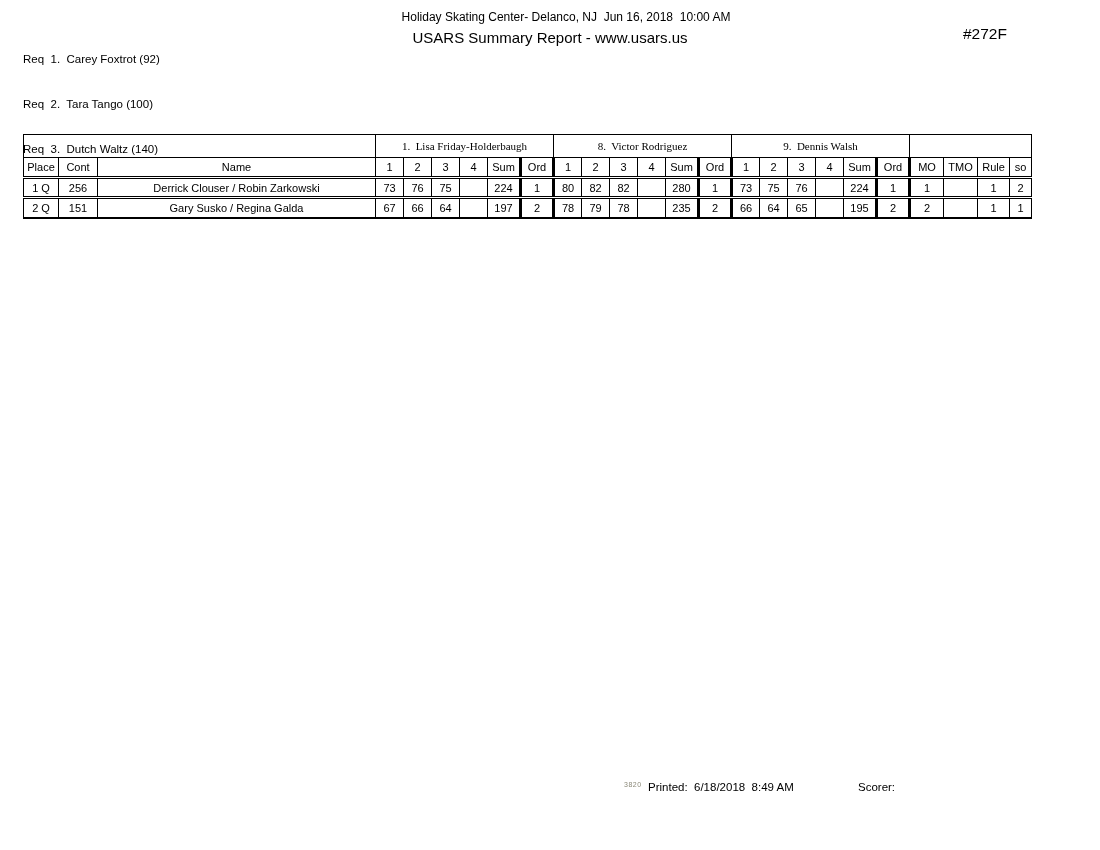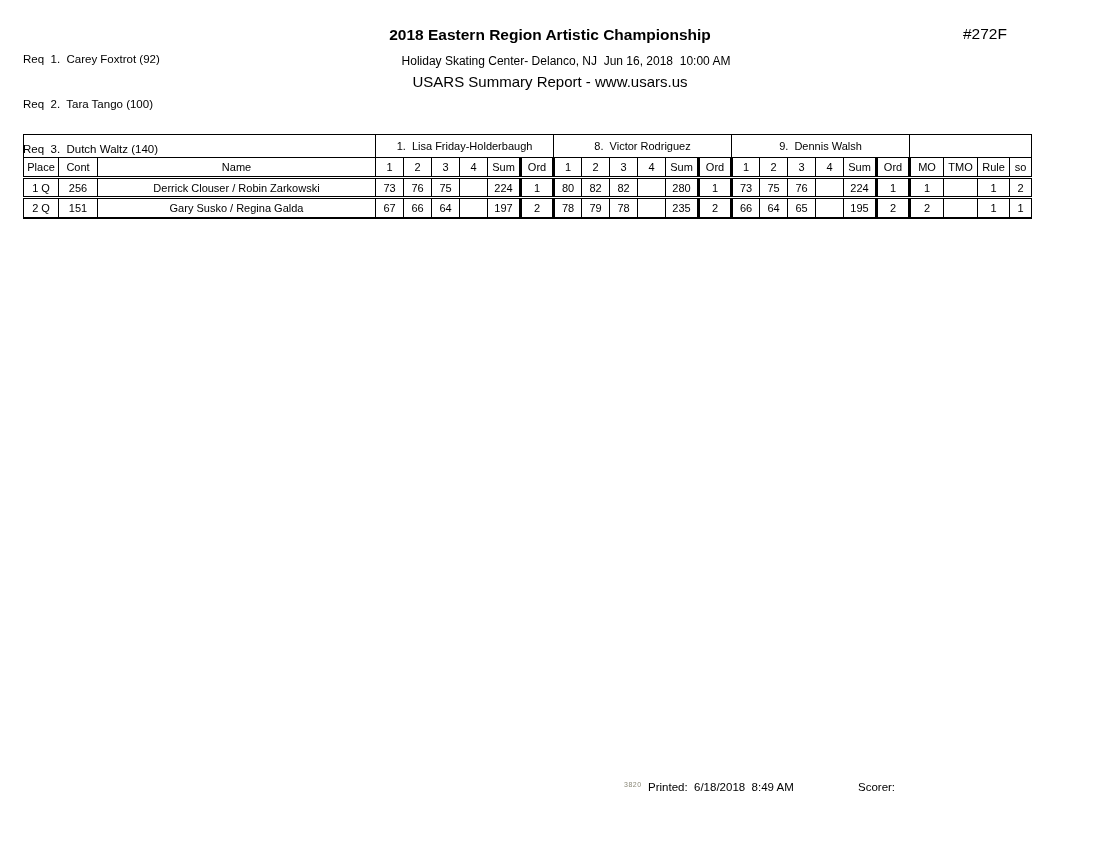--- a/index.html
+++ b/index.html
@@ -27,21 +27,21 @@
     position:absolute; left:23px; top:134px;
     border-collapse:collapse; table-layout:fixed;
   }
   table.results td, table.results th {
     border:1px solid #000;
     font-size:11px; font-weight:normal;
     padding:0; height:20px;
     text-align:center;
     overflow:hidden; white-space:pre;
   }
-  tr.judges-row td { height:23px; }
+  tr.judges-row td { height:23px;font-family:Liberation Serif, serif; }
   td.ghost { border:none; }
   td.judge-name { text-align:left; padding-left:4px; font-size:11px; }
   tr.hdr-row th { border-bottom:3px double #000; }
   th.name-h, th.place-h, th.cont-h { text-align:left; padding-left:4px; }
   tr.r1 td { border-bottom:3px double #000; }
   tr.r2 td { border-bottom:2px solid #000; }
   .thick { border-left:3px solid #000 !important; border-right:3px solid #000 !important; }
   td.place, td.cont { font-weight:bold; font-size:12px; }
   td.name  { font-weight:bold; font-size:12px; text-align:left; padding-left:8px; }
   td.sum   { text-align:right; padding-right:3px; }
@@ -59,21 +59,20 @@
 
 <div>
 
   <div class="req-list">
     <div>Req  1.  Carey Foxtrot (92)</div>
     <div>Req  2.  Tara Tango (100)</div>
     <div>Req  3.  Dutch Waltz (140)</div>
   </div>
 
   <div class="header-block">
-    <div class="event-title">2018 Eastern Region Artistic Championship</div>
     <div class="venue-line">Holiday Skating Center- Delanco, NJ  Jun 16, 2018  10:00 AM</div>
     <div class="report-title">USARS Summary Report - www.usars.us</div>
   </div>
 
   <div class="event-number">#272F</div>
 
   <table class="results">
     <colgroup>
       <col style="width:35px">
         <col style="width:39px">

